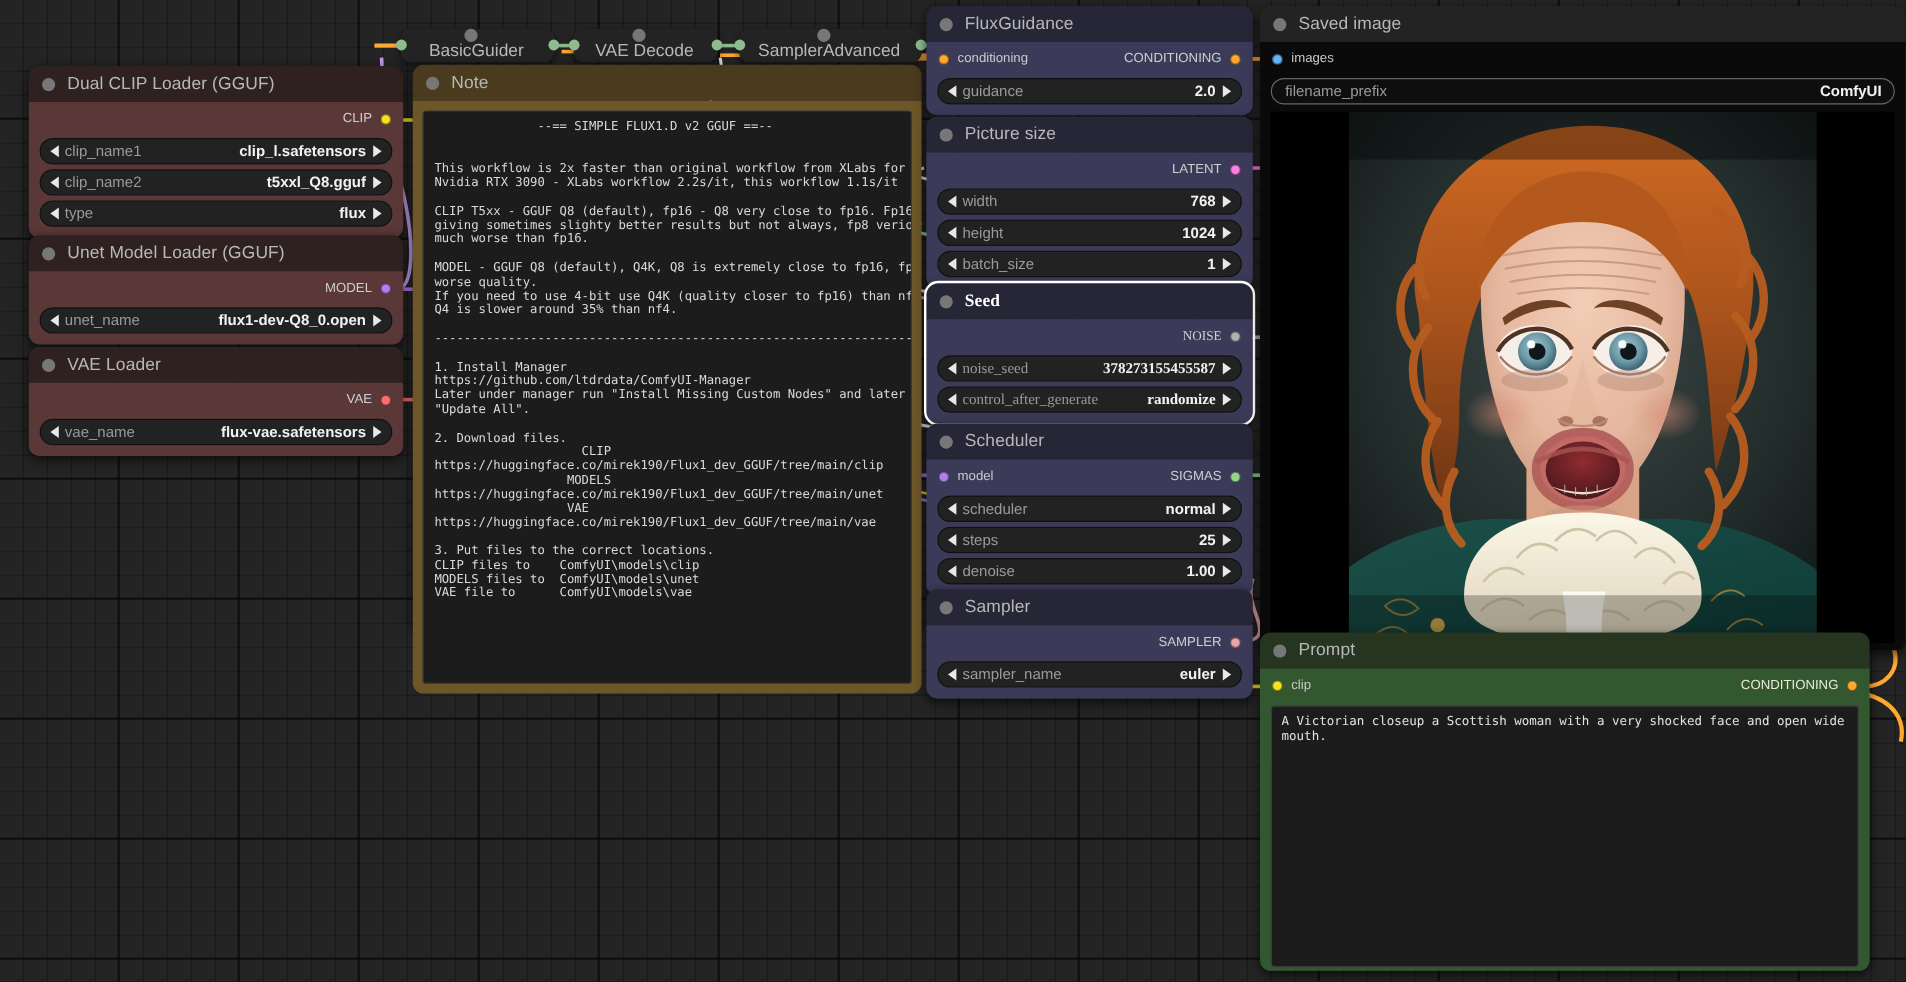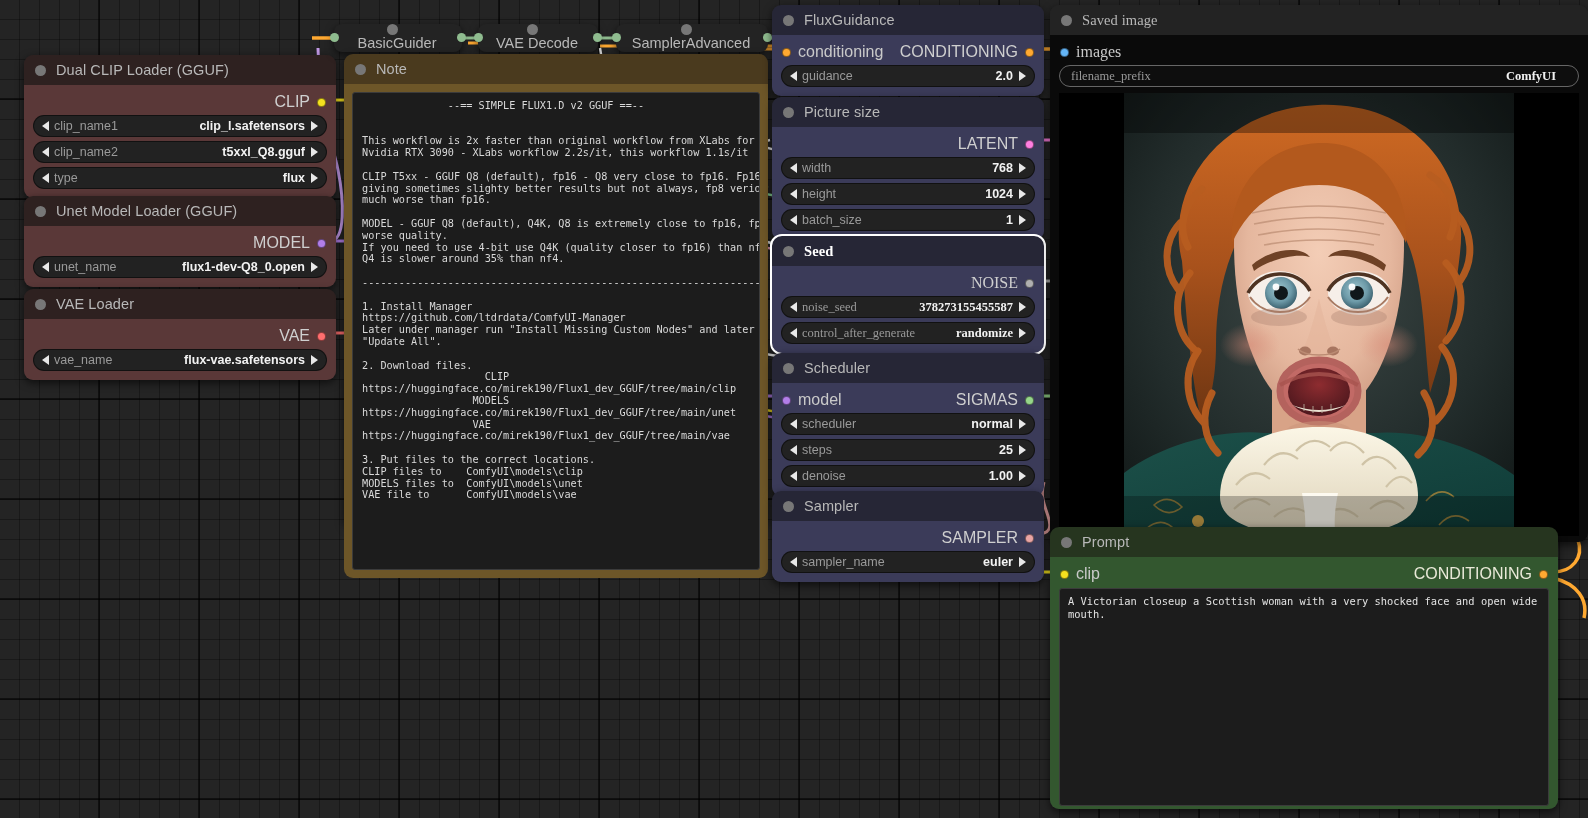--- a/index.html
+++ b/index.html
@@ -30,21 +30,21 @@
   }
   .node .hdr .ttl{font-size:14.5px;color:#b8b8b8;letter-spacing:.1px;white-space:nowrap;}
   .node .body{
     border-bottom-left-radius:9px;border-bottom-right-radius:9px;
     padding:5px 9px 9px 9px;box-sizing:border-box;
   }
   .node.selected{outline:2px solid #ffffff;outline-offset:0px;border-radius:10px;font-family:Liberation Serif, serif;}
   .node.selected .hdr .ttl{color:#ffffff;font-weight:bold;}
 
   
-  .slots{position:relative;height:21px;font-size:16px;}
+  .slots{position:relative;height:21px;font-size:11px;}
   .slot-in{position:absolute;left:1px;top:3px;display:flex;align-items:center;gap:7px;}
   .slot-out{position:absolute;right:1px;top:3px;display:flex;align-items:center;gap:7px;}
   .pin{width:9px;height:9px;border-radius:50%;border:1px solid rgba(0,0,0,.45);box-sizing:border-box;}
   .sl-txt{color:#c9c9c9;}
   .sl-txt.up{color:#cfcfcf;}
 
   
   .w{
     height:22px;margin-top:4px;border-radius:11px;background:#222222;
     display:flex;align-items:center;position:relative;
@@ -422,35 +422,35 @@
       </div>
       <div class="w">
         <span class="ar arl"></span>
         <span class="k">sampler_name</span>
         <span class="v">euler</span>
         <span class="ar arr"></span>
       </div>
     </div>
   </div>
 
-  <div class="node" style="left:1050px;top:5px;width:538px;font-family:Liberation Serif, serif;">
+  <div class="node" style="left:1050px;top:5px;width:538px;">
     <div class="hdr" style="background:#232323;">
       <div class="dot"></div>
       <div class="ttl">Saved image</div>
     </div>
     <div class="body" style="background:#0a0a0a;padding:5px 9px 6px 9px;">
       <div class="slots">
         <div class="slot-in">
           <span class="pin" style="background:#64b5f6;"></span>
           <span class="sl-txt">images</span>
         </div>
       </div>
       <div class="w" style="background:#0e0e0e;border:1px solid #666;">
         <span class="k" style="margin-left:3px;">filename_prefix</span>
-        <span class="v" style="margin-right:14px;">ComfyUI</span>
+        <span class="v" style="margin-right:2px;">ComfyUI</span>
       </div>
       <div class="imgwrap" style="height:443px;margin-top:6px;">
         <svg width="390" height="443" viewBox="0 0 390 443" preserveAspectRatio="xMidYMid slice">
           <defs>
             <radialGradient id="bgG" cx="50%" cy="42%" r="78%">
               <stop offset="0%" stop-color="#3d4846"></stop>
               <stop offset="58%" stop-color="#222c2b"></stop>
               <stop offset="100%" stop-color="#0e1413"></stop>
             </radialGradient>
             <linearGradient id="hairG" x1="0" y1="0" x2="0" y2="1">

